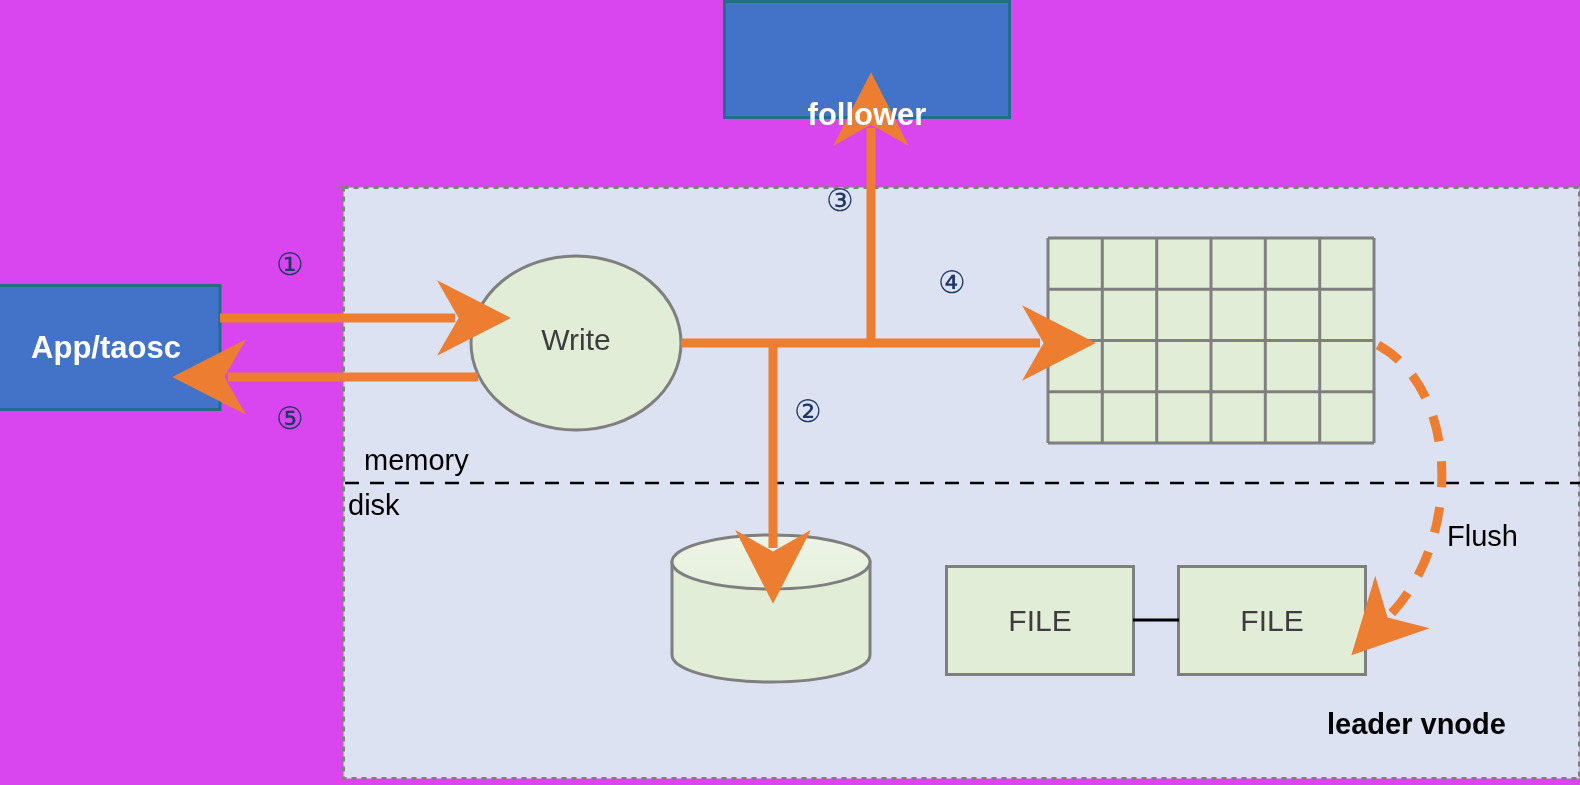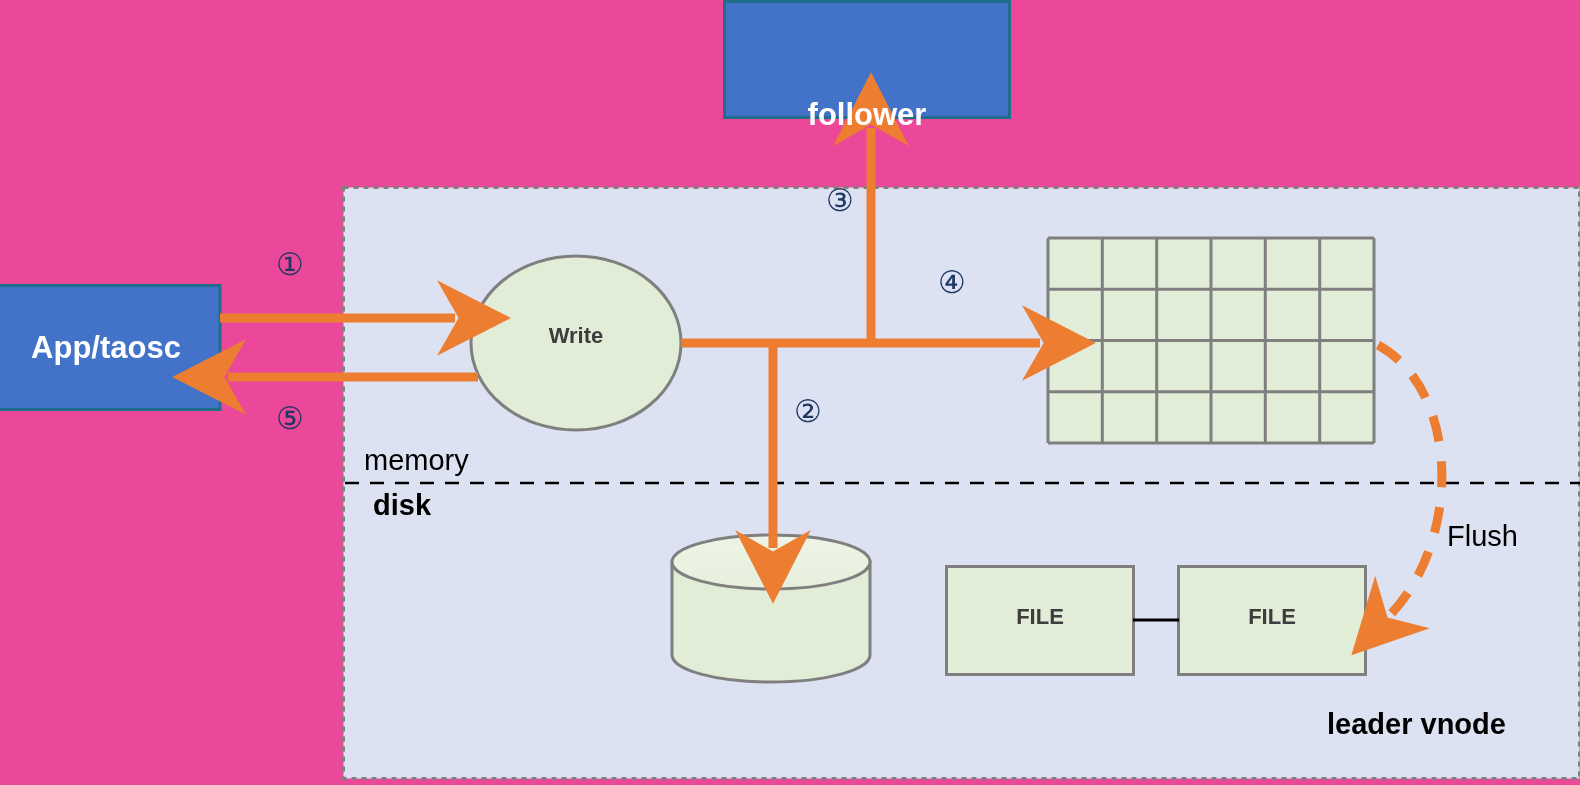--- a/index.html
+++ b/index.html
@@ -4,21 +4,21 @@
 <style>
   html, body {
     margin: 0;
     padding: 0;
     background: #000000;
   }
   #stage {
     position: relative;
     width: 1580px;
     height: 785px;
-    background: #ec4899;
+    background: #d946ef;
     overflow: hidden;
     font-family: "Liberation Sans", sans-serif;
   }
   #svg-layer {
     position: absolute;
     left: 0;
     top: 0;
     width: 1580px;
     height: 785px;
   }
@@ -29,22 +29,22 @@
   }
   .box-label {
     color: #ffffff;
     font-weight: bold;
     font-size: 31px;
     line-height: 38px;
     text-align: center;
   }
   .node-label {
     color: #3d3d3d;
-    font-weight: bold;
-    font-size: 22px;
+    font-weight: normal;
+    font-size: 30px;
     text-align: center;
   }
   .plain-label {
     color: #000000;
     font-size: 29px;
     text-align: left;
   }
   .step-num {
     color: #1f3864;
     font-size: 31px;
@@ -126,21 +126,21 @@
 
   <div class="lbl node-label" style="left:471px; top:323px; width:210px;">Write</div>
 
 
   <div class="lbl node-label" style="left:946px; top:604px; width:188px;">FILE</div>
 
   <div class="lbl node-label" style="left:1178px; top:604px; width:188px;">FILE</div>
 
   <div class="lbl plain-label" style="left:364px; top:444px;">memory</div>
 
-  <div class="lbl plain-label" style="left:373px; top:489px;font-weight:bold;">disk</div>
+  <div class="lbl plain-label" style="left:348px; top:489px;">disk</div>
 
   <div class="lbl plain-label" style="left:1447px; top:520px;">Flush</div>
 
   <div class="lbl plain-label" style="left:1327px; top:708px;font-weight:bold;">leader vnode</div>
 
   <div class="lbl step-num" style="left:268px; top:249px; width:44px;">①</div>
 
   <div class="lbl step-num" style="left:786px; top:396px; width:44px;">②</div>
 
   <div class="lbl step-num" style="left:818px; top:185px; width:44px;">③</div>

